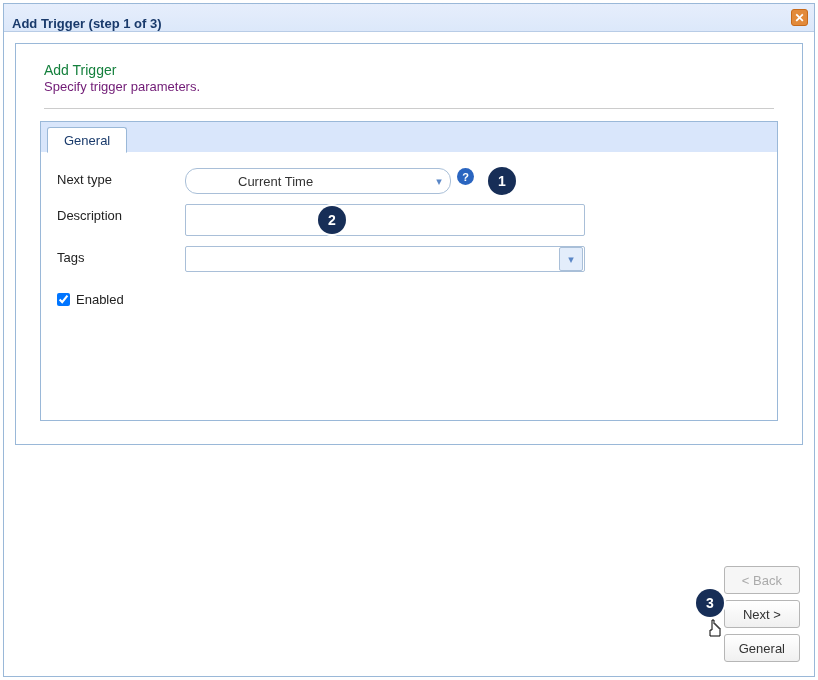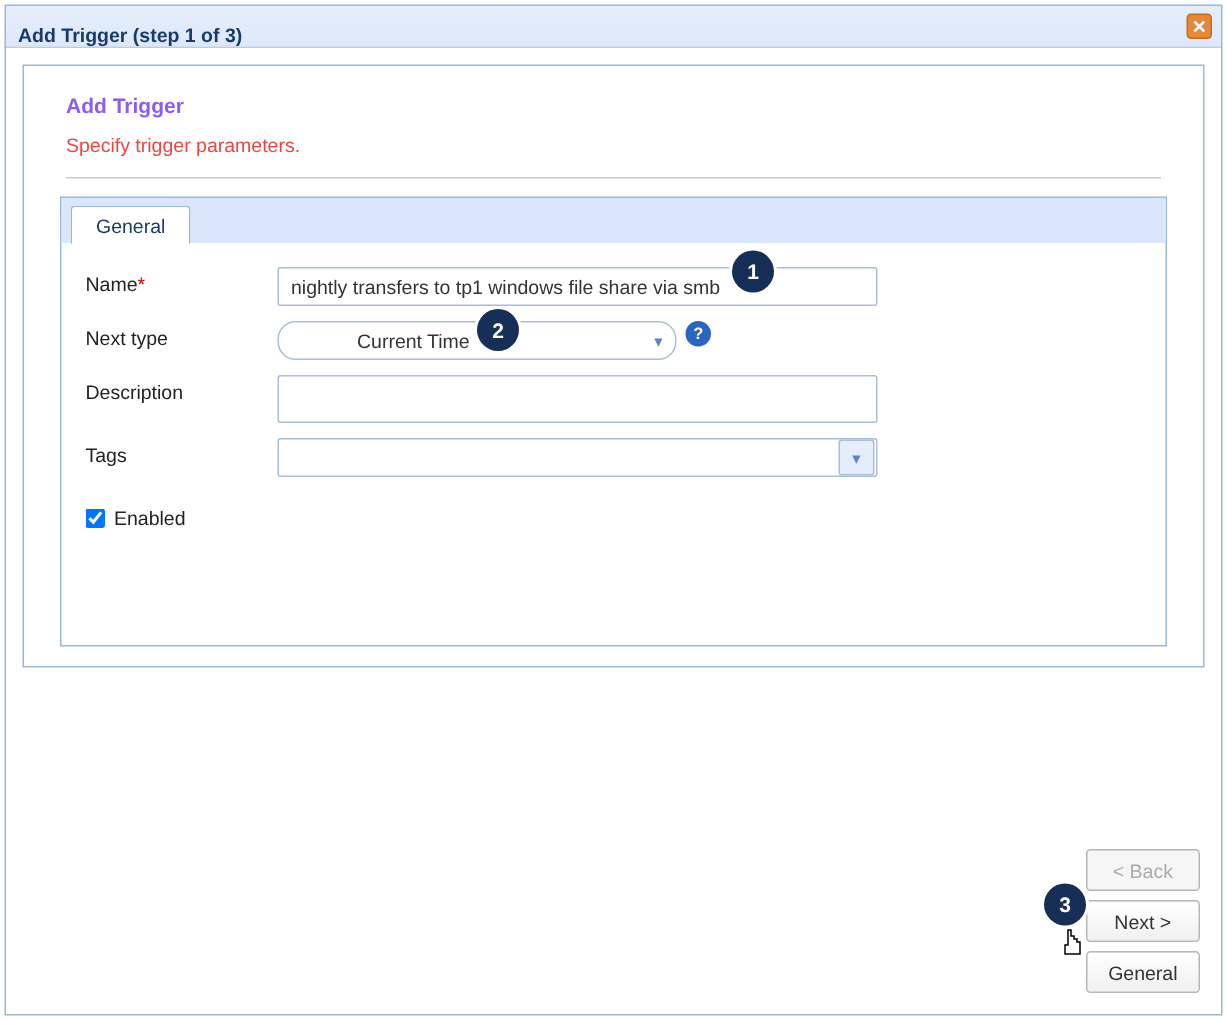--- a/index.html
+++ b/index.html
@@ -59,27 +59,27 @@
       right: 11px;
       height: 402px;
       border: 1px solid #9ab8d8;
       background: #fff;
     }
     .header-block {
       padding: 18px 28px 10px 28px;
     }
     .header-title {
       font-size: 14px;
-      font-weight: bold;
-      color: #8b5cf6;
+      font-weight: normal;
+      color: #15803d;
     }
     .header-sub {
       font-size: 13px;
-      color: #ef4444;
-      margin-top: 11px;
+      color: #701a75;
+      margin-top: 1px;
     }
     .hr {
       height: 1px;
       background: #ccc;
       margin: 4px 28px 0 28px;
     }
     .tab-area {
       margin: 12px 24px 0 24px;
       border: 1px solid #9ab8d8;
       height: 300px;
@@ -292,26 +292,20 @@
     </div>
     <div class="hr"></div>
 
     <div class="tab-area">
       <div class="tab-strip">
         <div class="tab active">General</div>
       </div>
 
       <div class="form-area">
 
-        <div class="row">
-          <div class="label">
-            <span>Name</span><span class="req">*</span>
-          </div>
-          <input type="text" class="text-input name-input" value="nightly transfers to tp1 windows file share via smb" style="">
-        </div>
 
         <div class="row">
           <div class="label">Next type</div>
           <div class="combo">
             <div class="combo-text">Current Time</div>
             <div class="combo-arrow">▾</div>
           </div>
           <div class="help-icon">?</div>
         </div>
 

